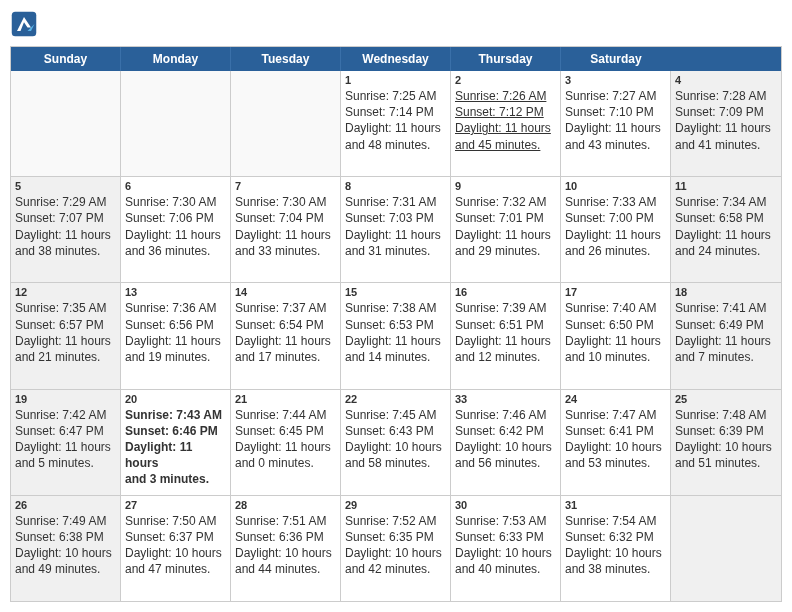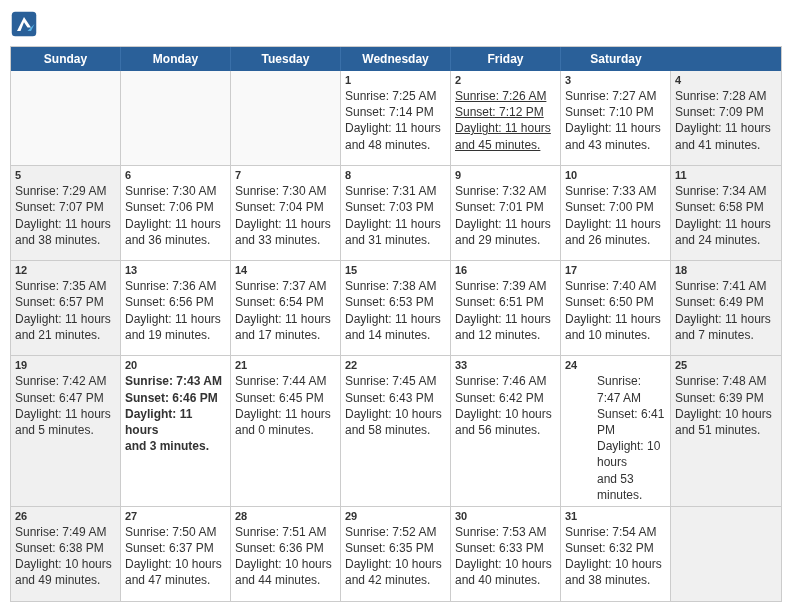--- a/index.html
+++ b/index.html
@@ -132,21 +132,21 @@
       <p></p>
     </div>
   </div>
 
   <div class="calendar">
     <div class="cal-header-row">
     <div class="cal-header-cell">Sunday</div>
         <div class="cal-header-cell">Monday</div>
         <div class="cal-header-cell">Tuesday</div>
         <div class="cal-header-cell">Wednesday</div>
-        <div class="cal-header-cell">Friday</div>
+        <div class="cal-header-cell">Thursday</div>
         <div class="cal-header-cell">Saturday</div>
       </div>
     <div class="cal-body">
     <div class="cal-row">
           <div class="cal-cell empty"></div>
           <div class="cal-cell empty"></div>
           <div class="cal-cell empty"></div>
           <div class="cal-cell">
             <span class="day-num">1</span>
             <div class="cell-text" style="white-space: pre-line;">Sunrise: 7:25 AM
@@ -309,21 +309,21 @@
           </div>
           <div class="cal-cell">
             <span class="day-num">33</span>
             <div class="cell-text" style="white-space: pre-line;">Sunrise: 7:46 AM
 Sunset: 6:42 PM
 Daylight: 10 hours
 and 56 minutes.</div>
           </div>
           <div class="cal-cell">
             <span class="day-num">24</span>
-            <div class="cell-text" style="white-space: pre-line; margin-left: 32px;">Sunrise: 7:47 AM
+            <div class="cell-text" style="white-space: pre-line;">Sunrise: 7:47 AM
 Sunset: 6:41 PM
 Daylight: 10 hours
 and 53 minutes.</div>
           </div>
           <div class="cal-cell shaded">
             <span class="day-num">25</span>
             <div class="cell-text" style="white-space: pre-line;">Sunrise: 7:48 AM
 Sunset: 6:39 PM
 Daylight: 10 hours
 and 51 minutes.</div>

